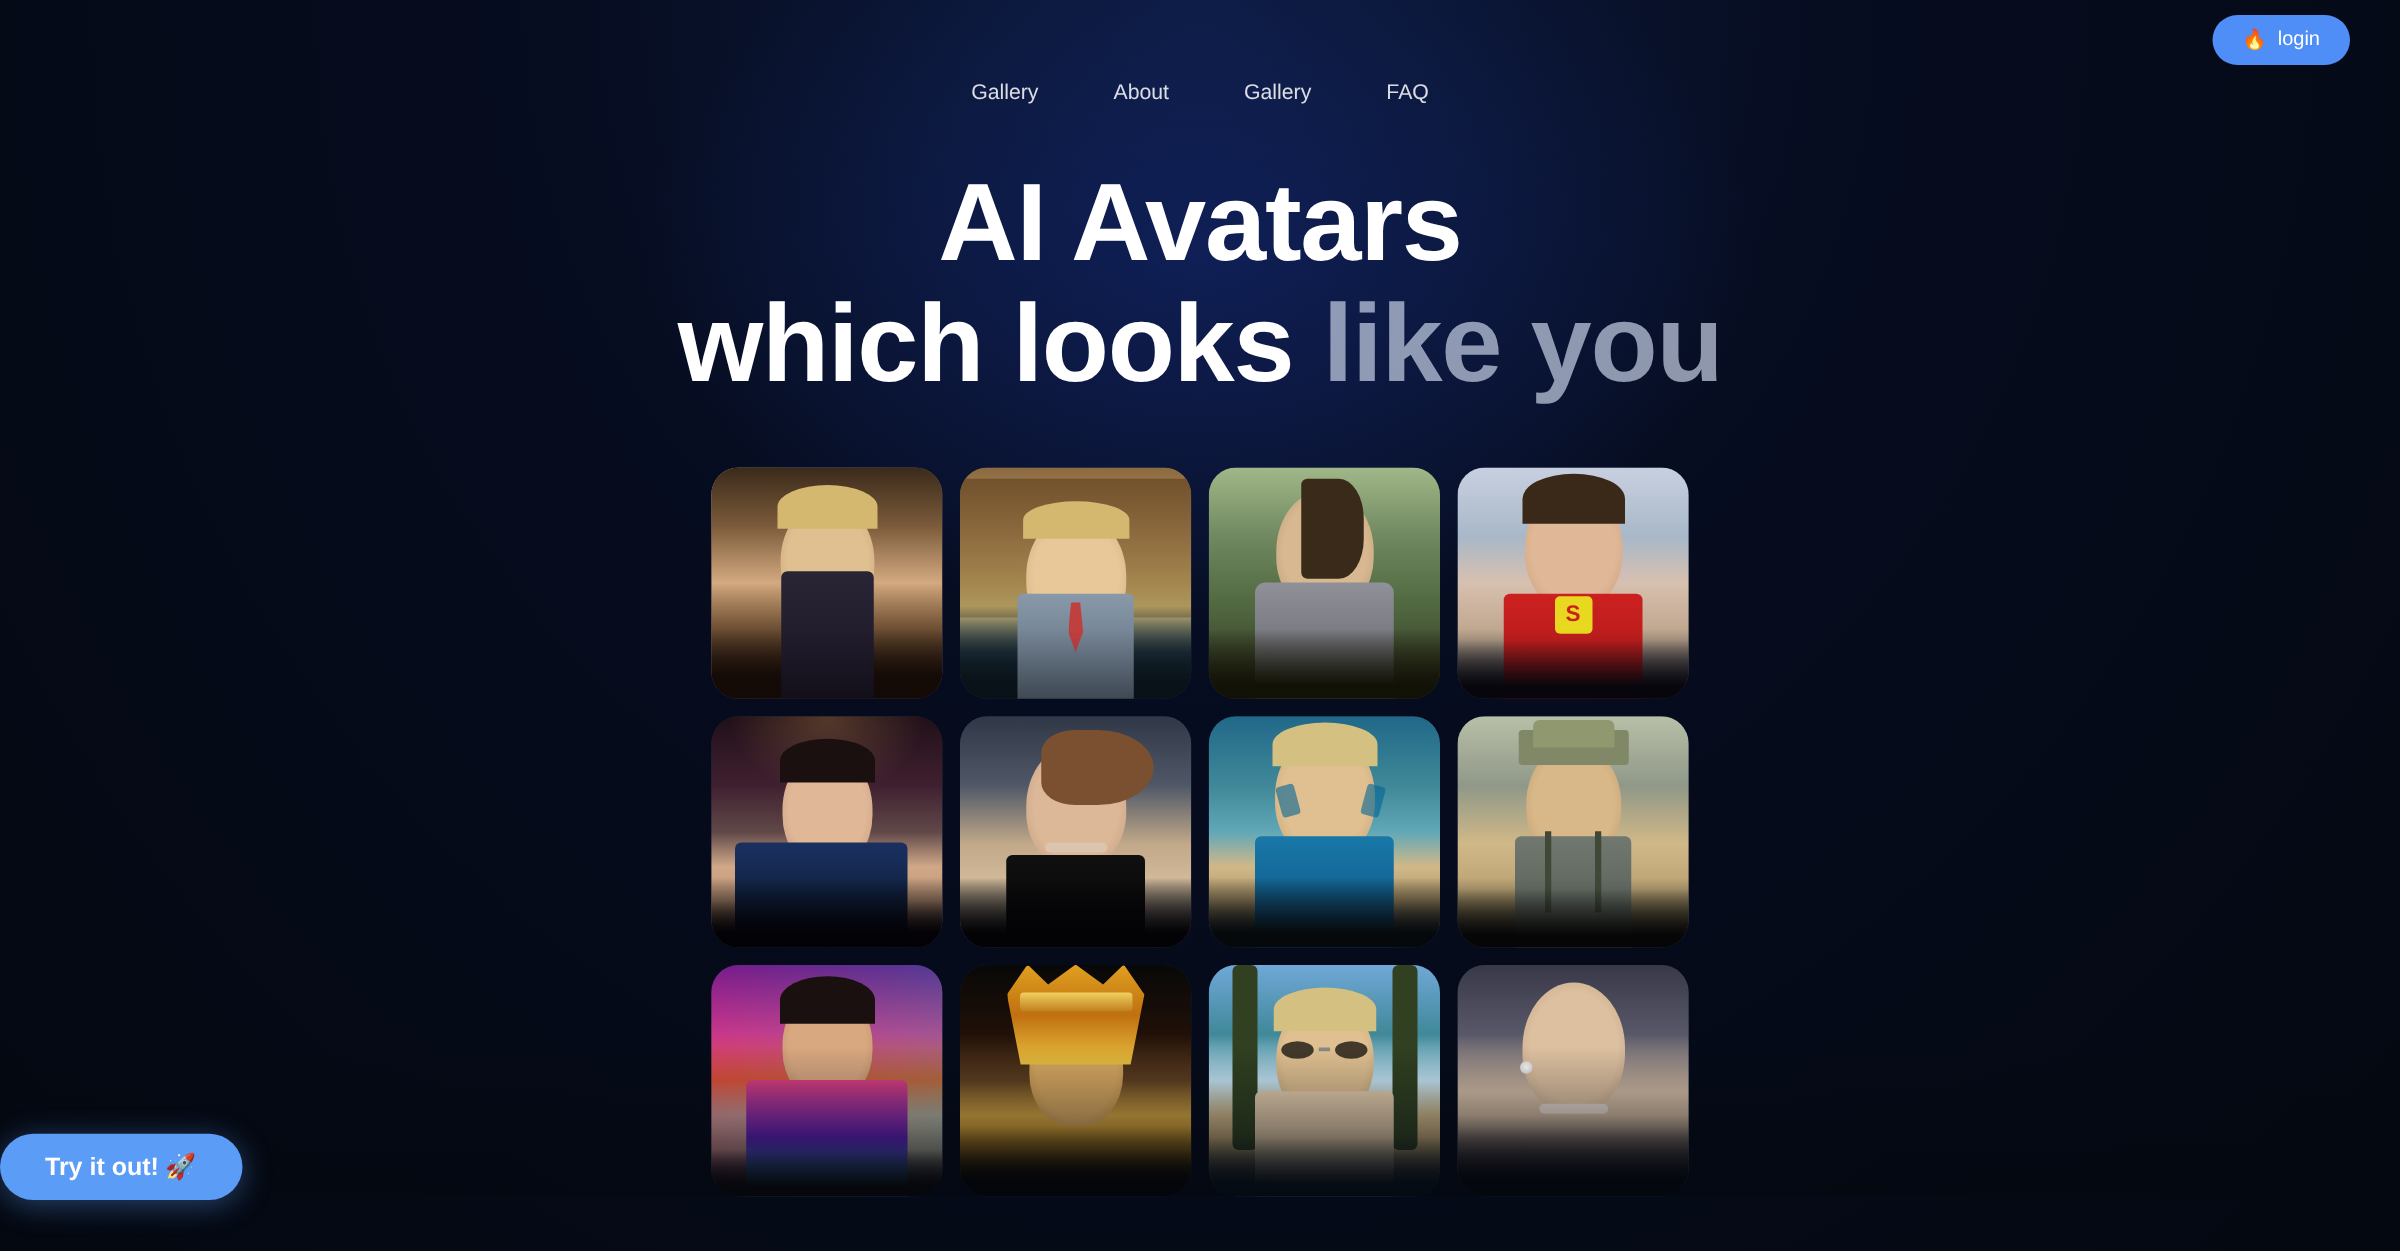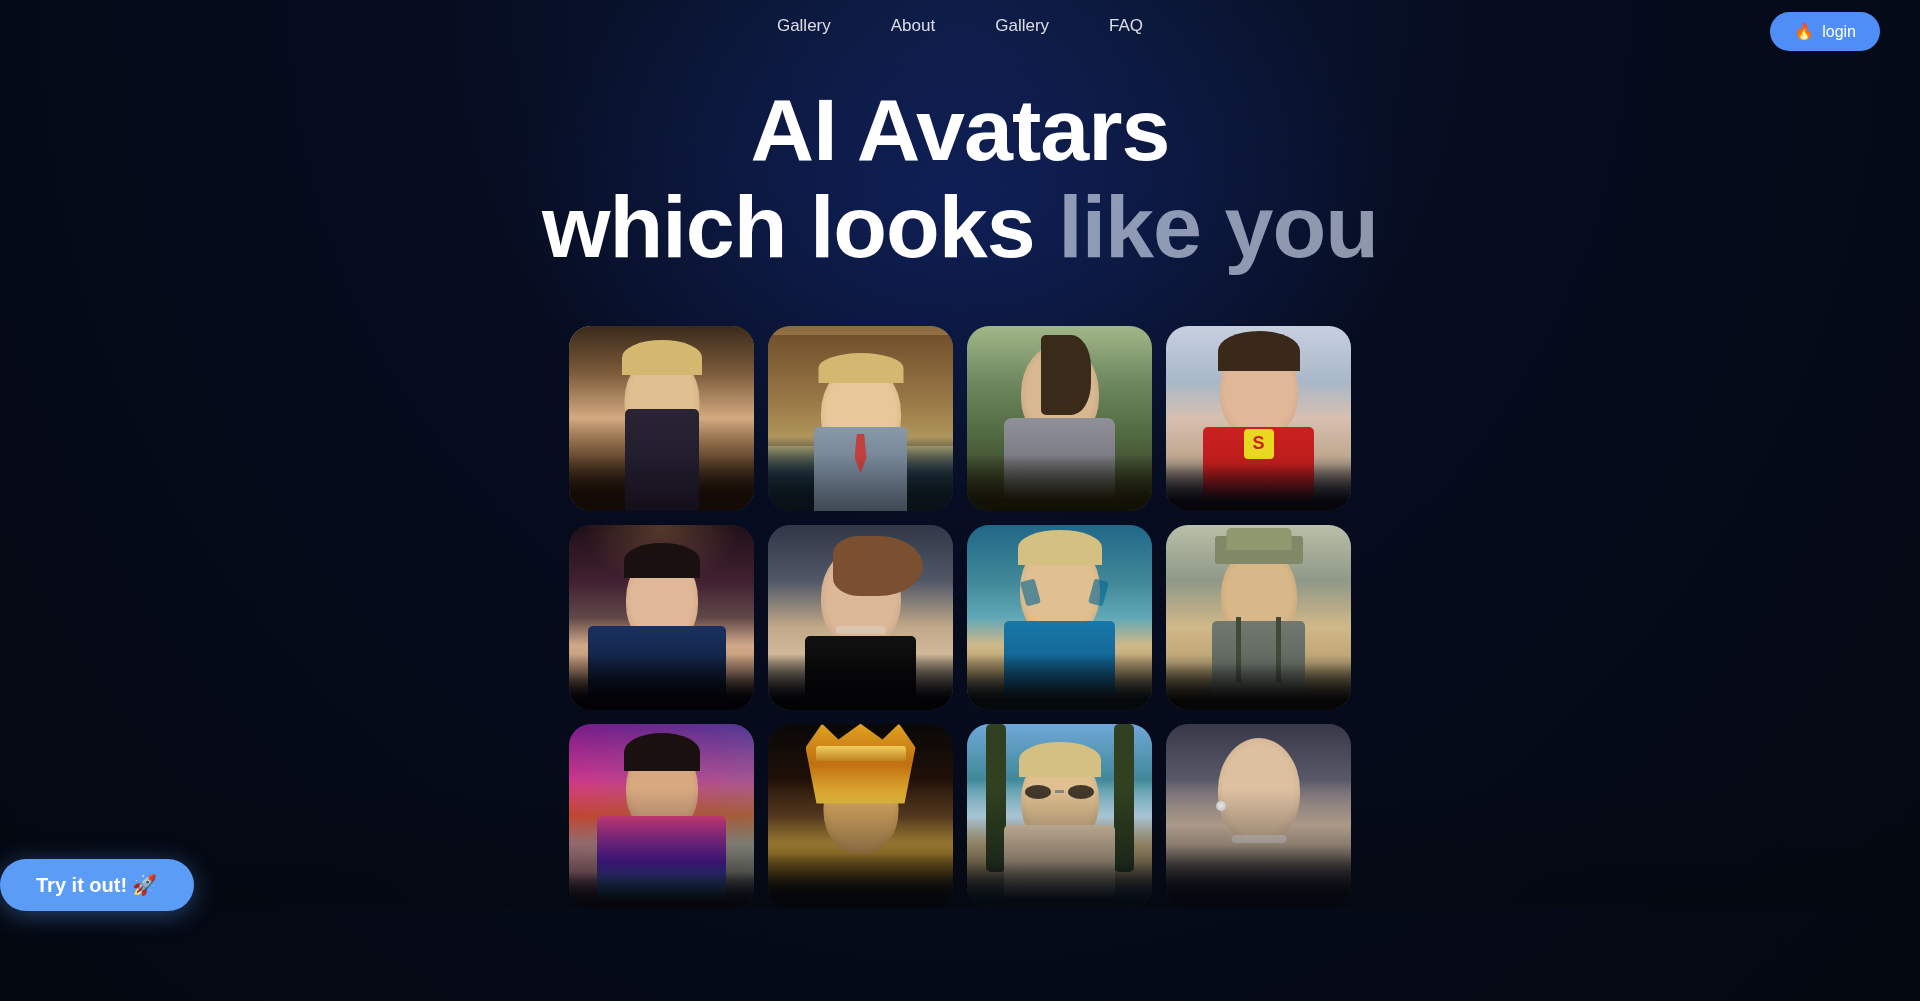--- a/index.html
+++ b/index.html
@@ -35,20 +35,21 @@
       align-items: center;
       justify-content: center;
       padding: 16px 40px;
       gap: 60px;
     }
 
     .nav-links {
       display: flex;
       gap: 60px;
       align-items: center;
+      margin-top: 48px;
     }
 
     .nav-link {
       color: rgba(255,255,255,0.85);
       text-decoration: none;
       font-size: 17px;
       font-weight: 400;
       cursor: pointer;
     }
 

